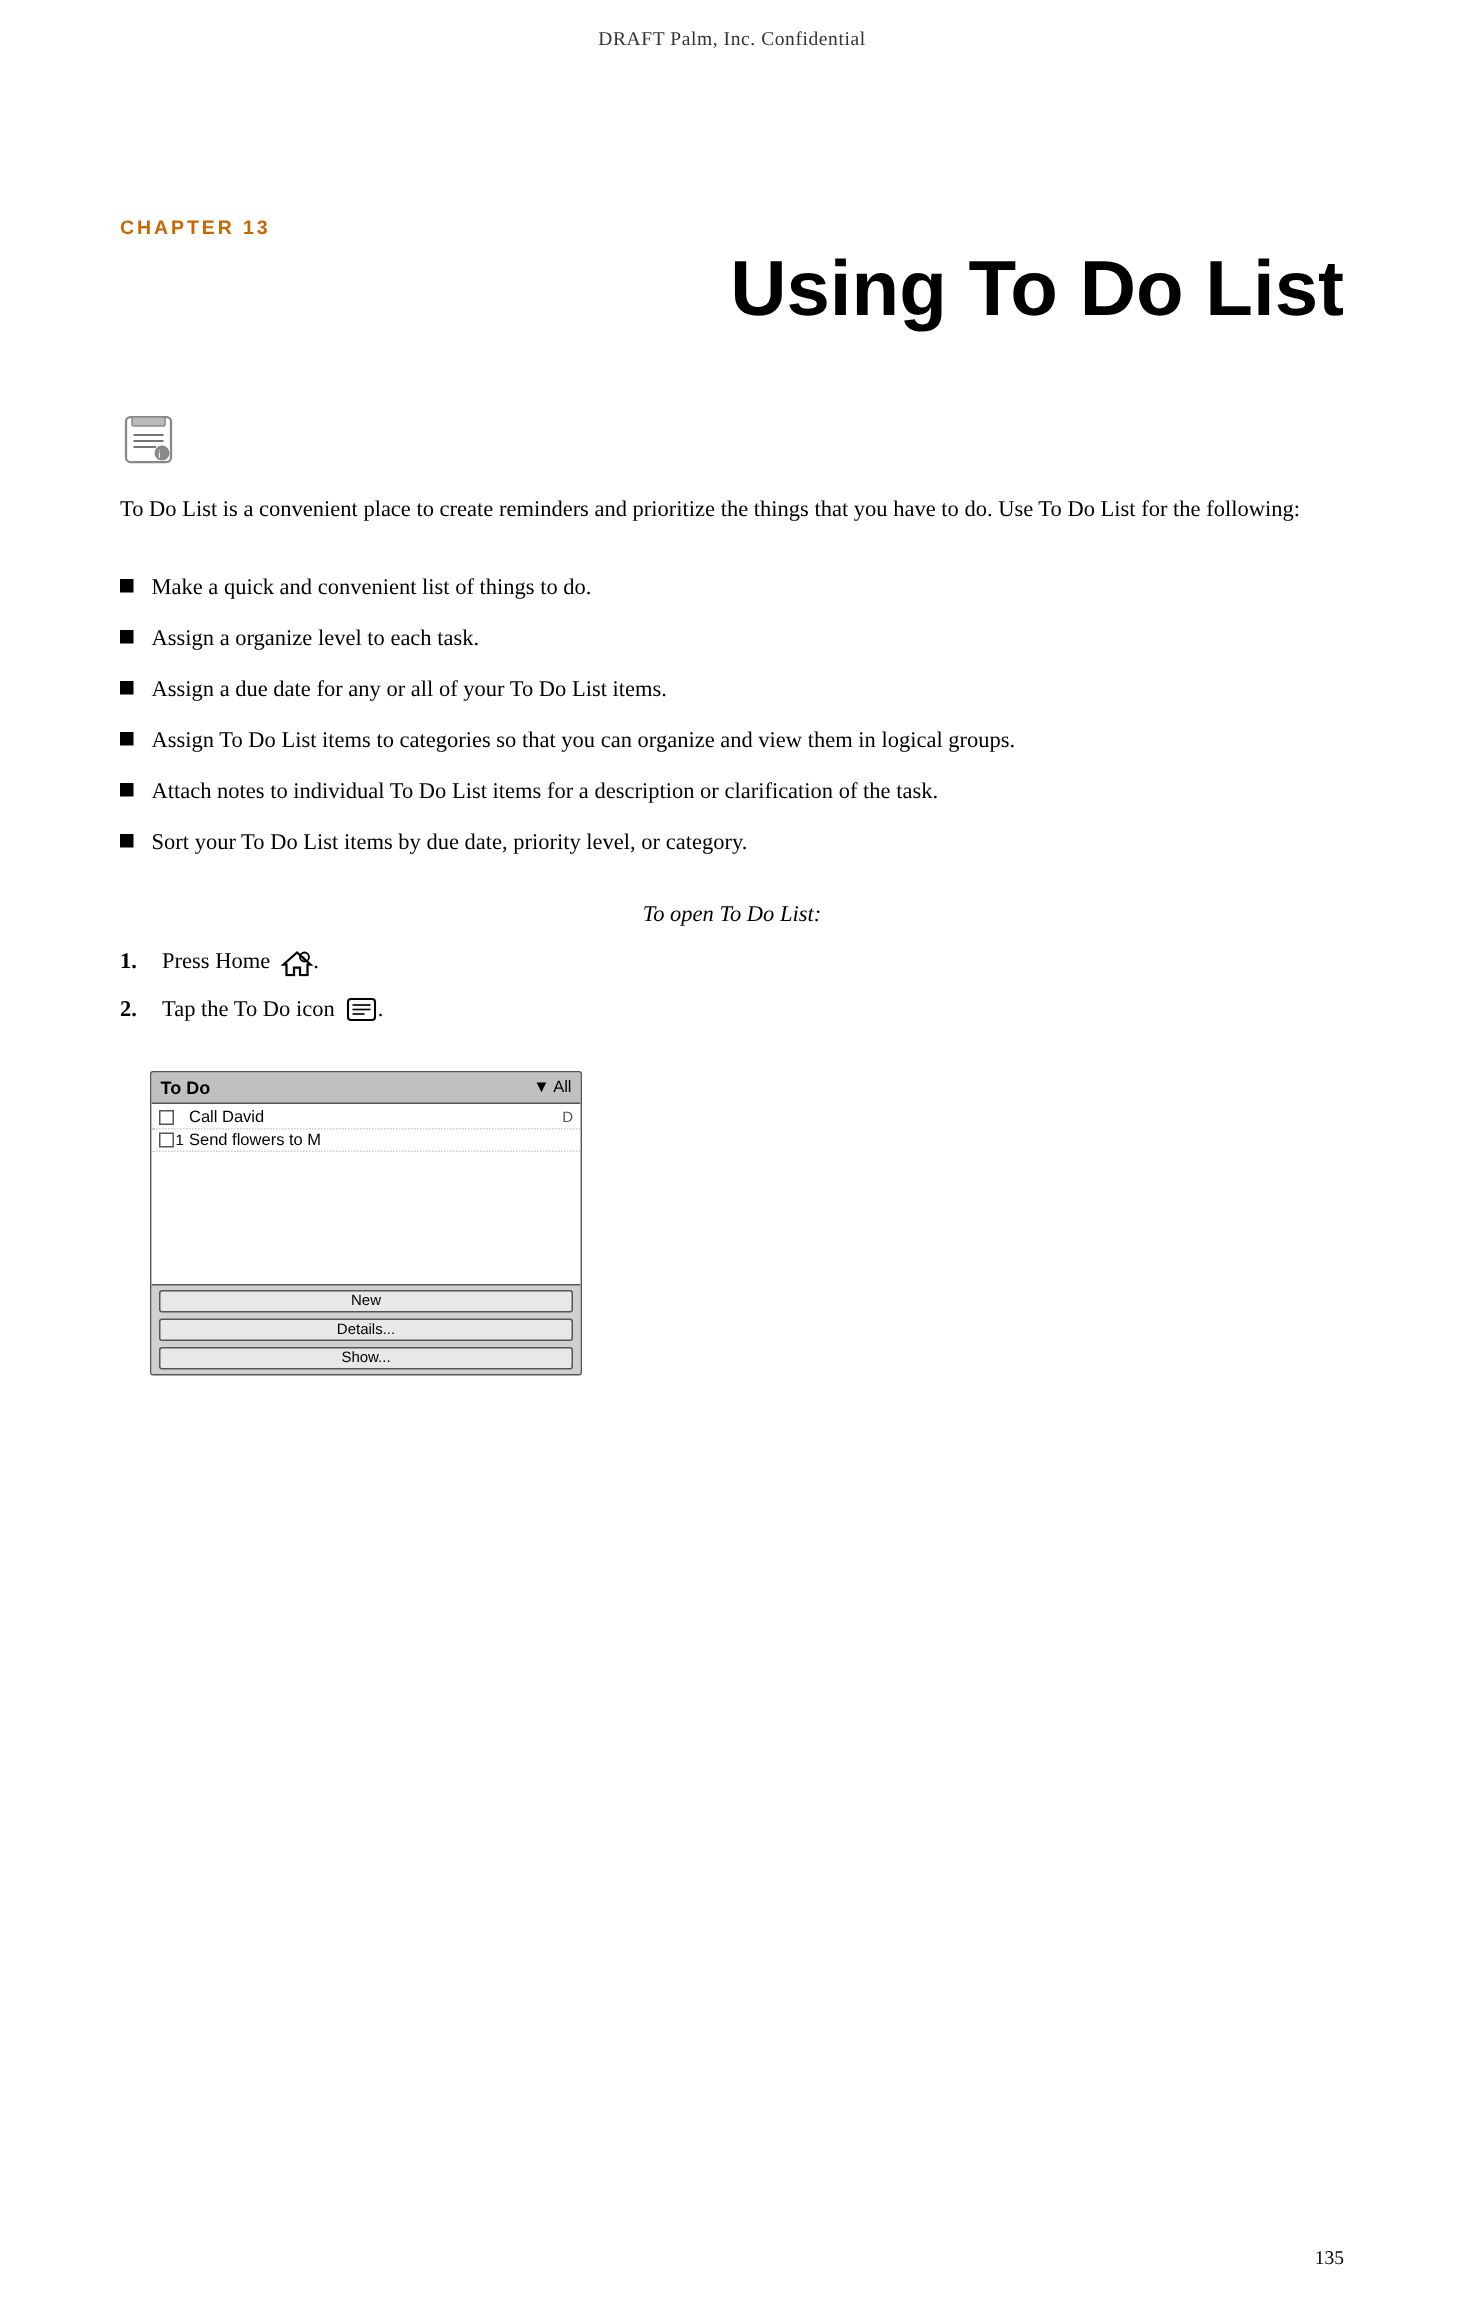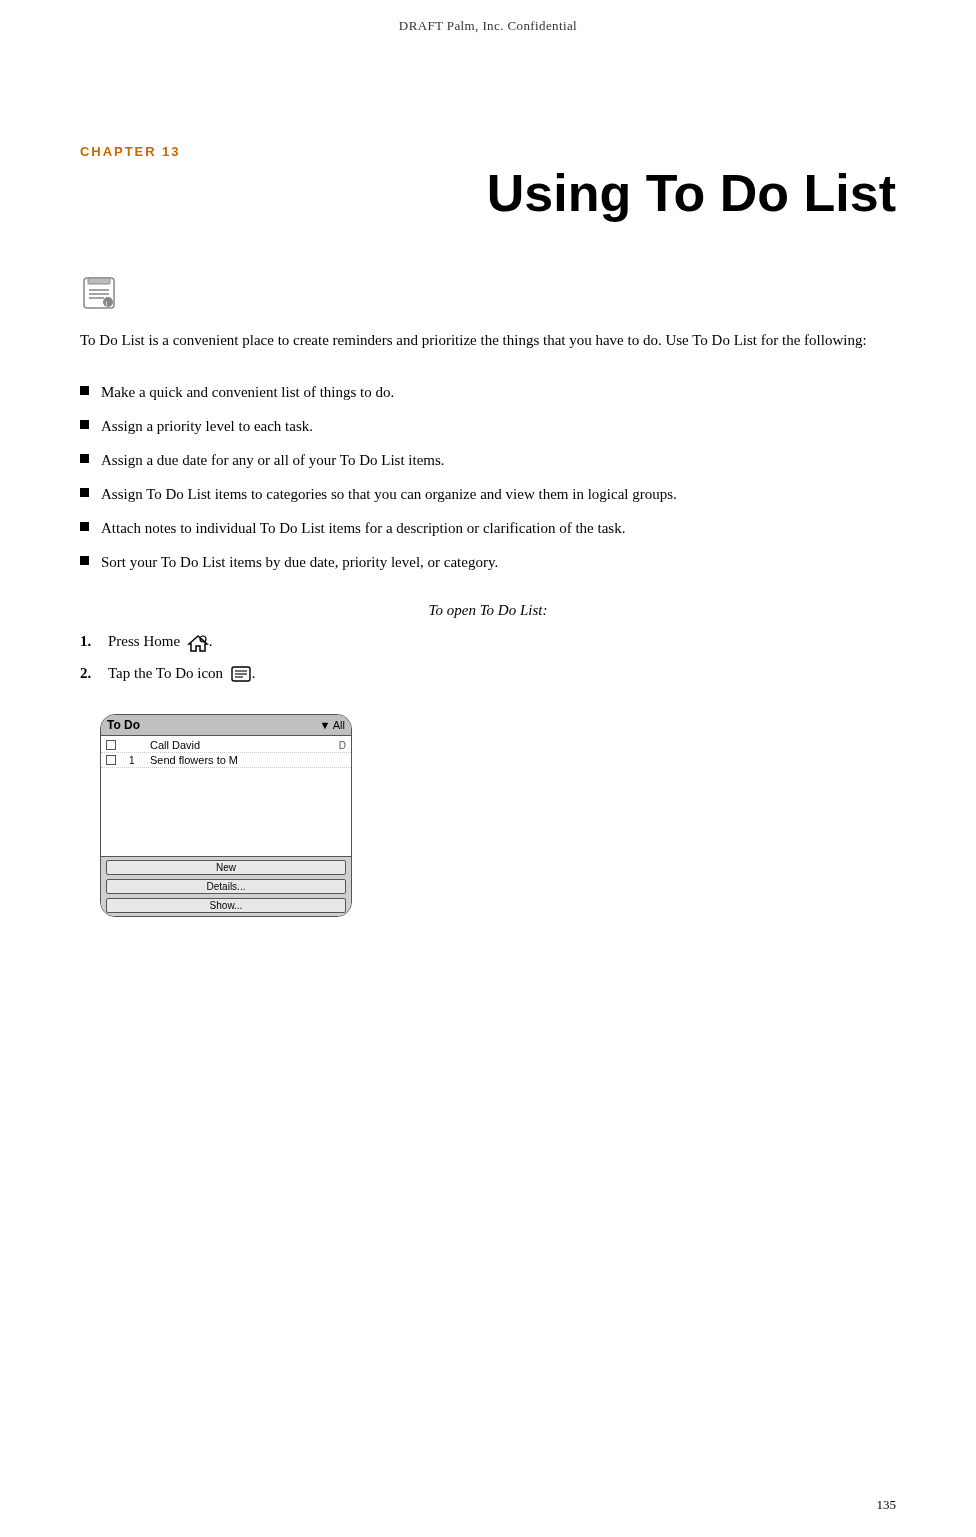--- a/index.html
+++ b/index.html
@@ -119,22 +119,22 @@
     .step-num {
       font-weight: bold;
       font-style: normal;
       min-width: 20px;
       font-size: 15px;
     }
 
     
     .app-screenshot {
       border: 1.5px solid #555;
-      border-radius: 15px;
-      width: 252px;
+      border-radius: 2px;
+      width: 288px;
       background: #f0f0f0;
       margin-left: 20px;
       margin-top: 14px;
       overflow: hidden;
       font-family: Arial, Helvetica, sans-serif;
     }
 
     .app-titlebar {
       background: #c0c0c0;
       padding: 3px 6px;
@@ -163,21 +163,21 @@
       padding: 2px 0;
       min-height: 120px;
     }
 
     .app-row {
       display: flex;
       align-items: center;
       padding: 1px 5px;
       font-size: 11px;
       border-bottom: 1px dotted #ccc;
-      gap: 13px;
+      gap: 1px;
     }
 
     .app-row-checkbox {
       width: 10px;
       height: 10px;
       border: 1px solid #555;
       background: #fff;
       flex-shrink: 0;
     }
 
@@ -267,21 +267,21 @@
     <div class="intro-text">To Do List is a convenient place to create reminders and prioritize the things that you have to do. Use To Do List for the following:</div>
   </div>
 
   <ul class="bullet-list">
     <li>
       <div class="bullet-square"></div>
       <span>Make a quick and convenient list of things to do.</span>
     </li>
     <li>
       <div class="bullet-square"></div>
-      <span>Assign a priority level to each task.</span>
+      <span>Assign a organize level to each task.</span>
     </li>
     <li>
       <div class="bullet-square"></div>
       <span>Assign a due date for any or all of your To Do List items.</span>
     </li>
     <li>
       <div class="bullet-square"></div>
       <span>Assign To Do List items to categories so that you can organize and view them in logical groups.</span>
     </li>
     <li>

